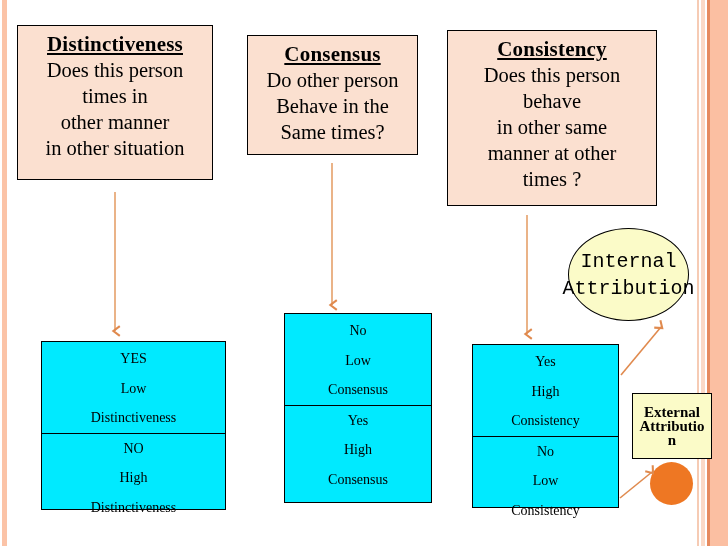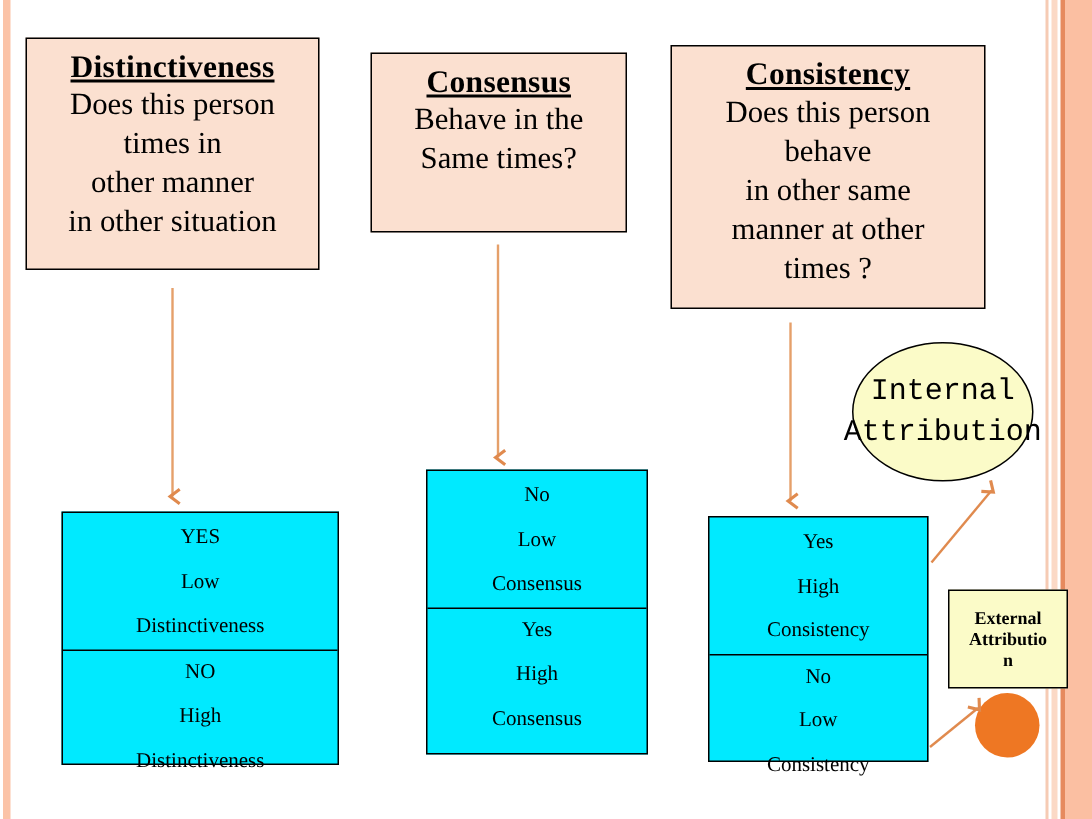--- a/index.html
+++ b/index.html
@@ -76,21 +76,21 @@
     position:absolute;
     box-sizing:border-box;
     background:#fbfbc8;
     border:1.5px solid #000;
     display:flex;
     flex-direction:column;
     align-items:center;
     justify-content:center;
     font-family:"Liberation Serif", serif;
     font-weight:bold;
-    font-size:12px;
+    font-size:15px;
     line-height:14px;
     text-align:center;
     color:#000;
     padding:0 2px;
   }
 
   .dot {
     position:absolute;
     background:#ee7723;
     border-radius:50%;
@@ -117,20 +117,21 @@
   <div class="node q-box" style="left:17px; top:25px; width:196px; height:155px;">
     <div class="title">Distinctiveness</div>
     <div class="line">Does this person</div>
     <div class="line">times in</div>
     <div class="line">other manner</div>
     <div class="line">in other situation</div>
   </div>
 
   <div class="node q-box" style="left:247px; top:35px; width:171px; height:120px;">
     <div class="title">Consensus</div>
+    <div class="line">Do other person</div>
     <div class="line">Behave in the</div>
     <div class="line">Same times?</div>
   </div>
 
   <div class="node q-box" style="left:447px; top:30px; width:210px; height:176px;">
     <div class="title">Consistency</div>
     <div class="line">Does this person</div>
     <div class="line">behave</div>
     <div class="line">in other same</div>
     <div class="line">manner at other</div>

